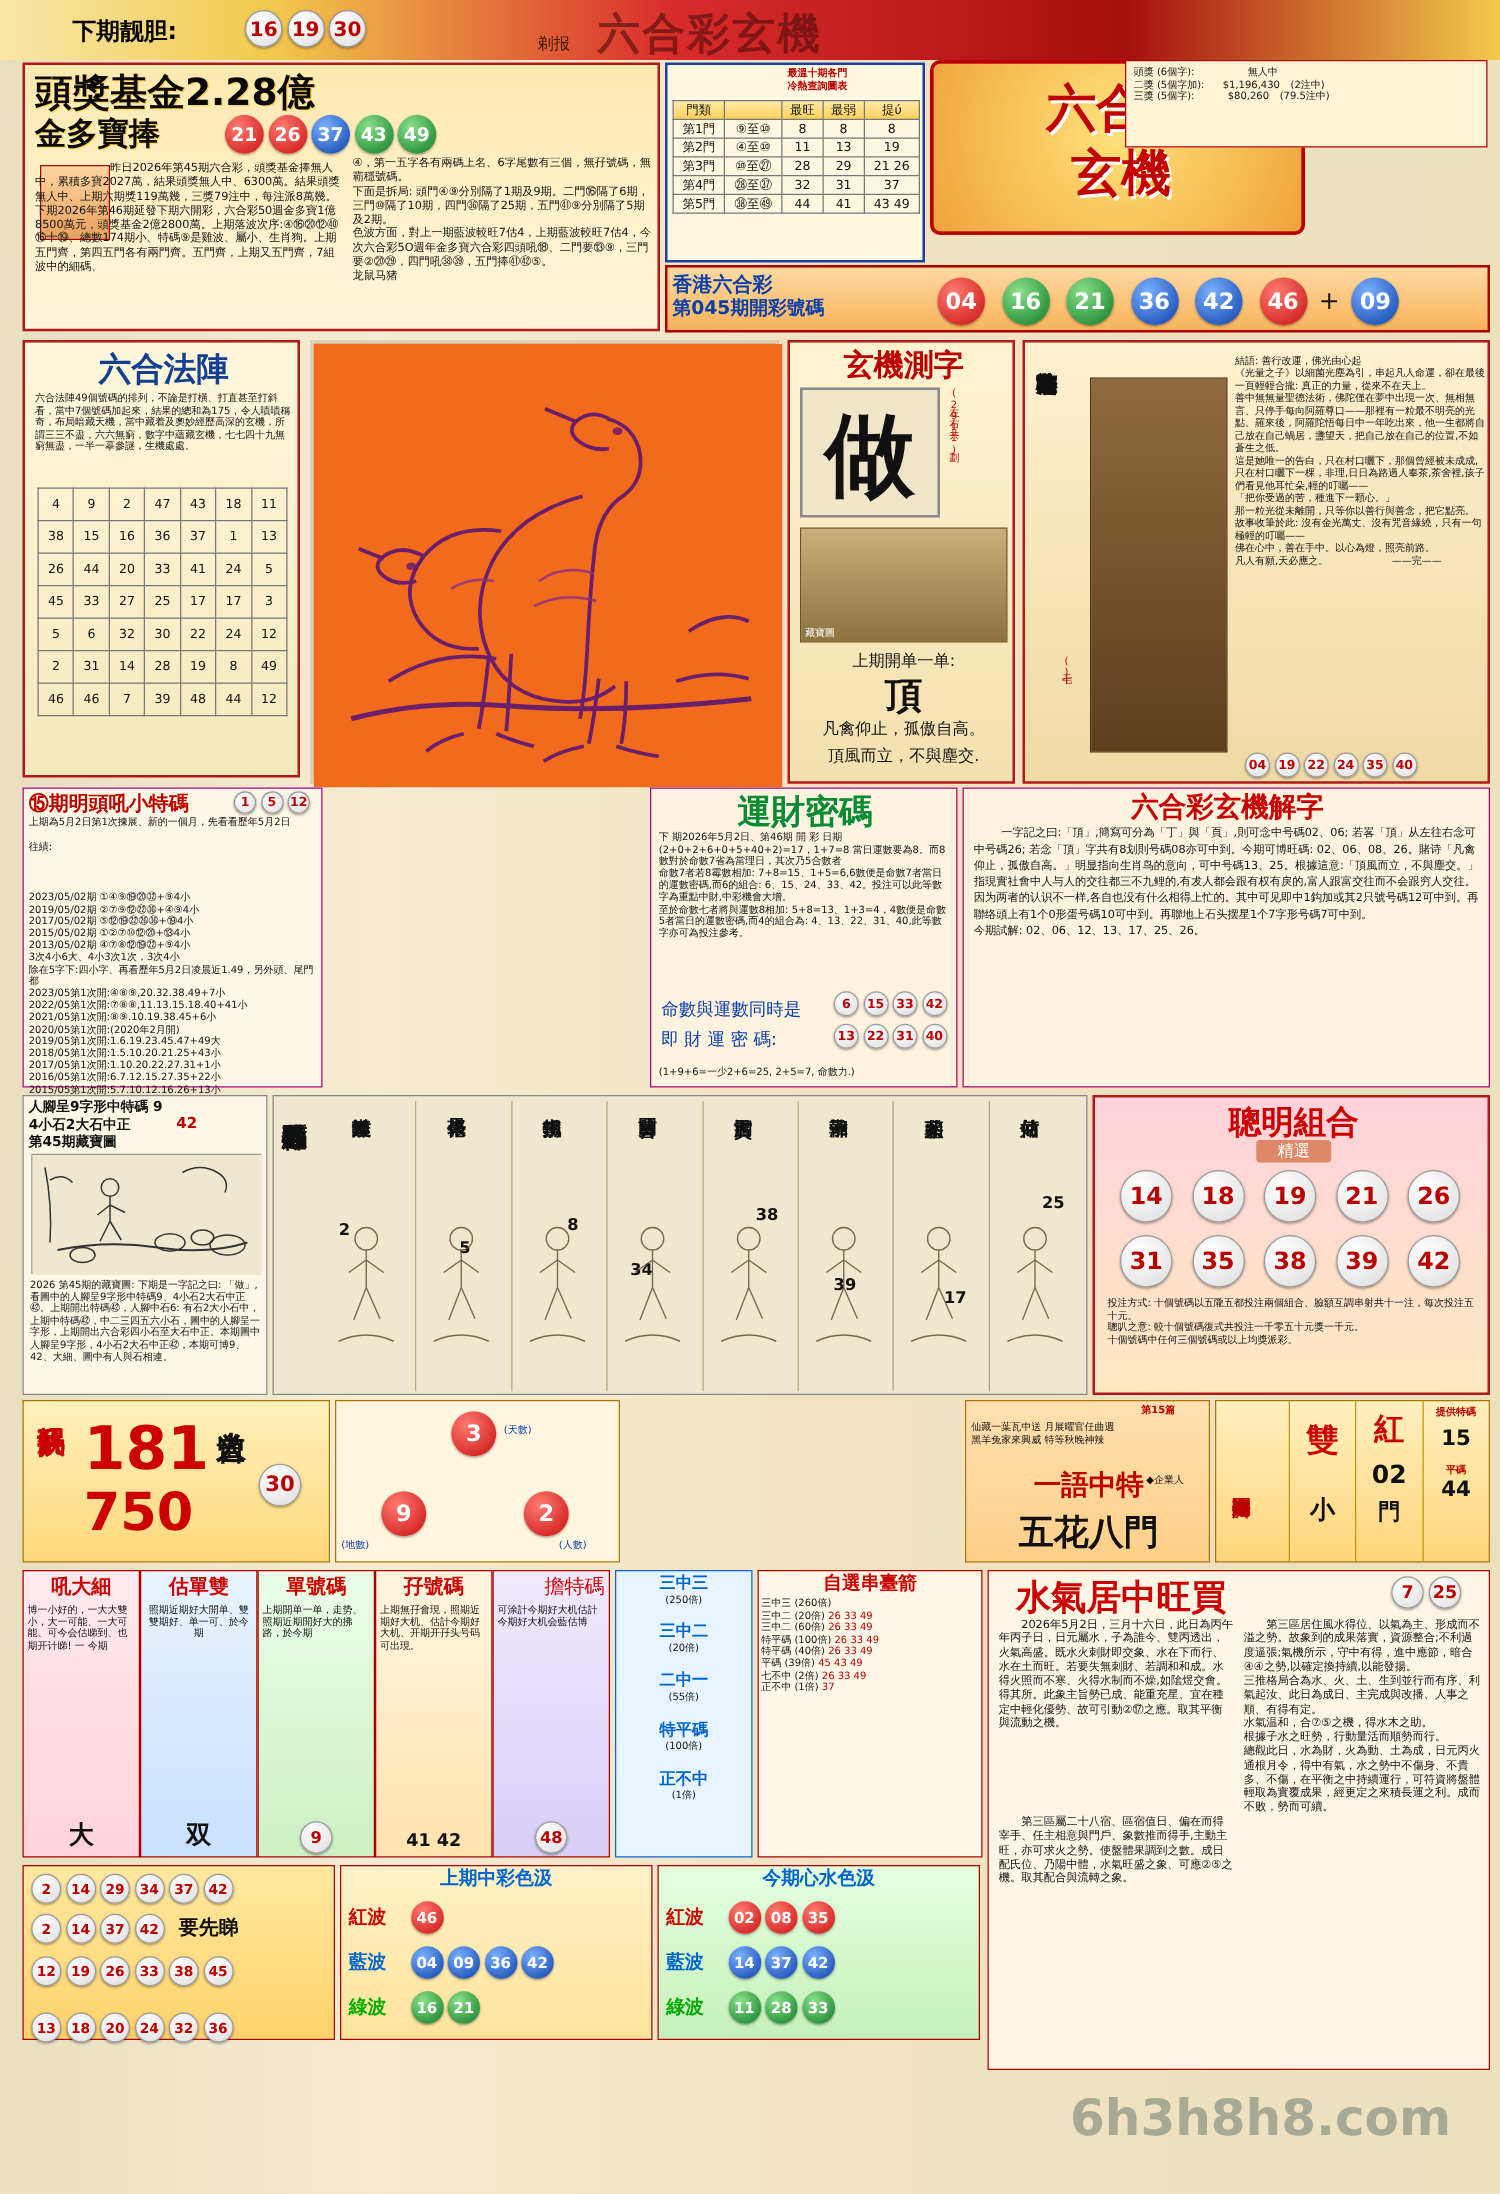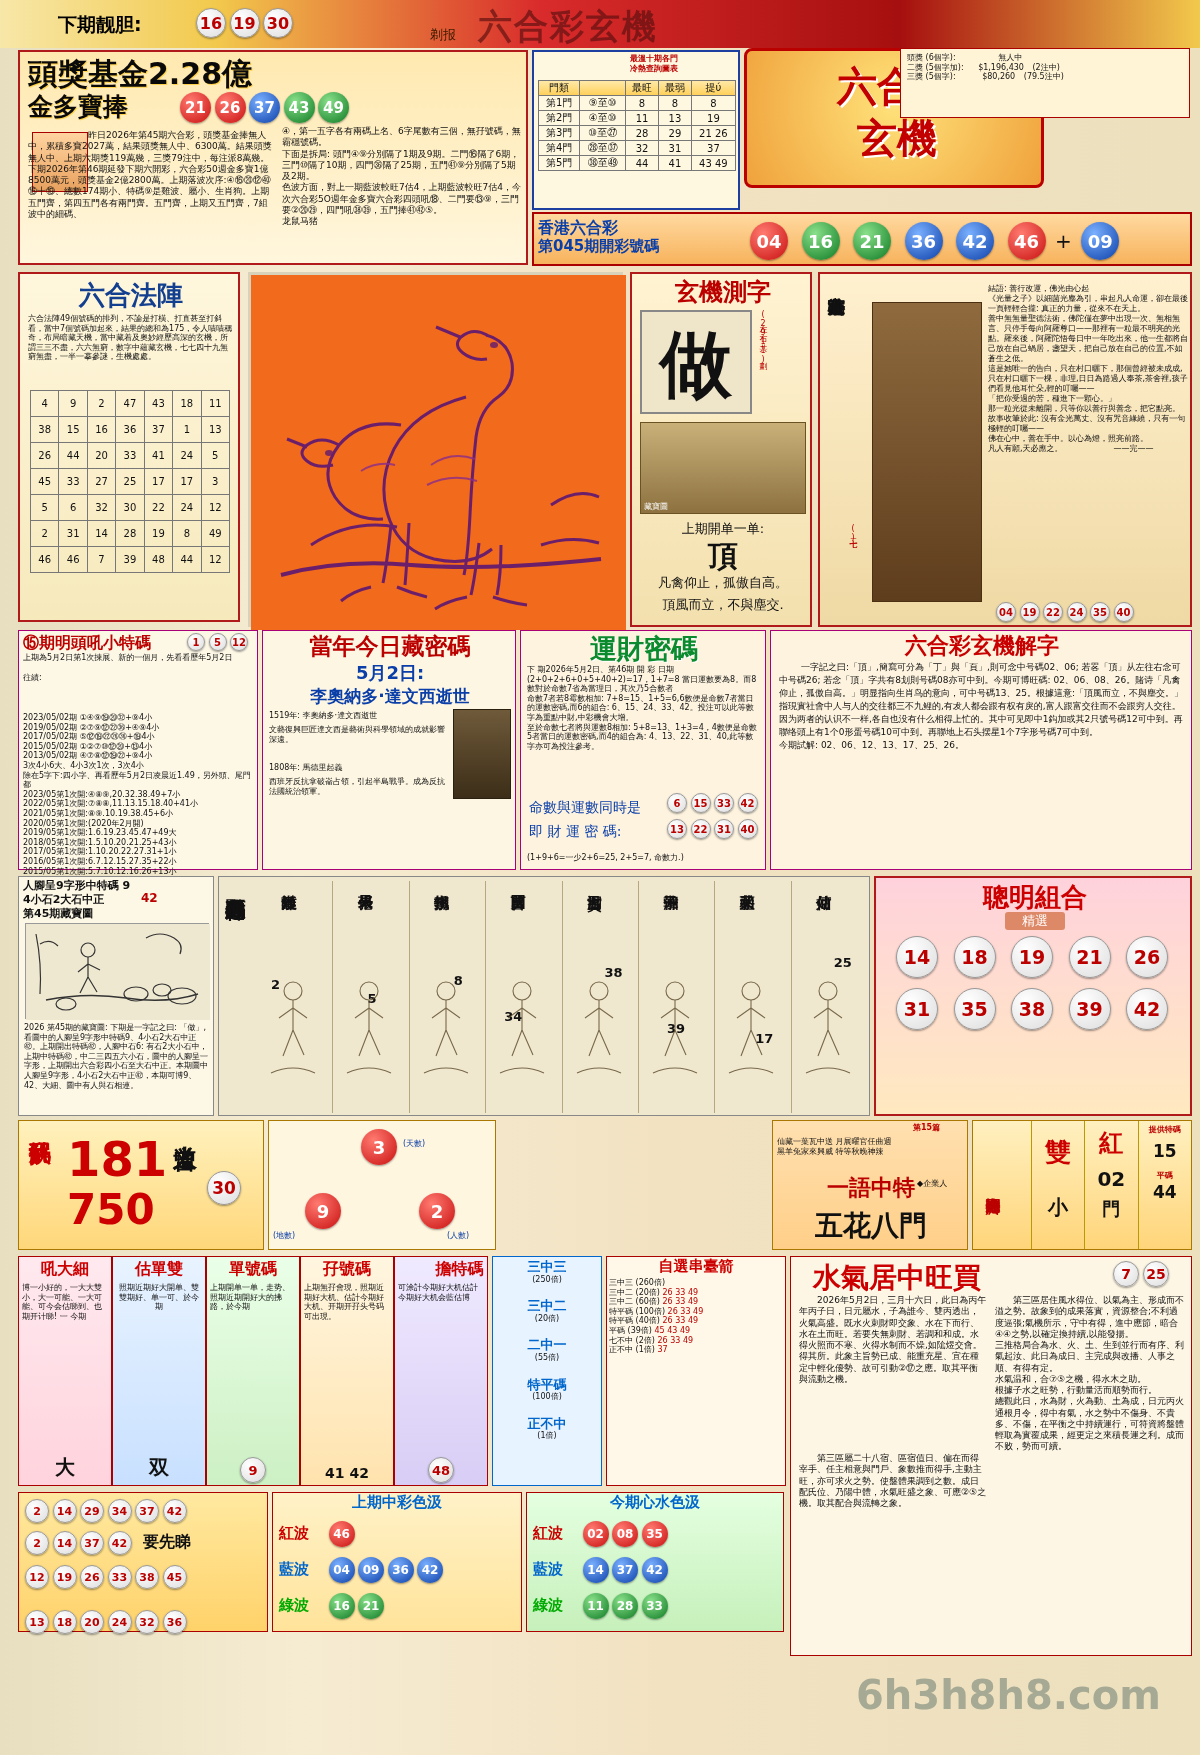--- a/index.html
+++ b/index.html
@@ -336,30 +336,20 @@
       <div>2018/05第1次開:1.5.10.20.21.25+43小</div>
       <div>2017/05第1次開:1.10.20.22.27.31+1小</div>
       <div>2016/05第1次開:6.7.12.15.27.35+22小</div>
       <div>2015/05第1次開:5.7.10.12.16.26+13小</div>
       <div>2014/05第1次開:1.4.16.28.29.37+1小</div>
       <div>2013/05第1次開:1.9.21.25.28.38+4小</div>
 
     </div>
   </div>
 
-  <div class="abs" style="left:262px;top:630px;width:254px;height:240px;background:#fdf6e2;border:1px solid #a07;">
-    <div class="abs ctr" style="left:0;top:0;width:254px;font-size:23px;font-weight:bold;color:#b00;">當年今日藏密碼</div>
-    <div class="abs ctr" style="left:0;top:30px;width:254px;font-size:18px;font-weight:bold;color:#0a3ea8;">5月2日:</div>
-    <div class="abs ctr" style="left:0;top:54px;width:254px;font-size:17px;font-weight:bold;color:#0a3ea8;">李奧納多·達文西逝世</div>
-    <div class="abs tinytxt" style="left:6px;top:80px;width:180px;">1519年: 李奧納多·達文西逝世</div>
-    <div class="abs tinytxt" style="left:6px;top:94px;width:180px;">文藝復興巨匠達文西是藝術與科學領域的成就影響深遠。</div>
-    <div class="abs tinytxt" style="left:6px;top:132px;width:180px;">1808年: 馬德里起義</div>
-    <div class="abs tinytxt" style="left:6px;top:146px;width:180px;">西班牙反抗拿破崙占領，引起半島戰爭。成為反抗法國統治領軍。</div>
-    <div class="abs" style="left:190px;top:78px;width:58px;height:90px;background:linear-gradient(180deg,#6f5a3a,#3c2e18);border:1px solid #2a200f;"></div>
-  </div>
 
   <div class="abs" style="left:520px;top:630px;width:246px;height:240px;background:#fdf3df;border:1px solid #a07;">
     <div class="abs ctr" style="left:0;top:0;width:246px;font-size:27px;font-weight:bold;color:#0b8b2e;text-shadow:1px 1px 0 #fff;">運財密碼</div>
     <div class="abs tinytxt" style="left:6px;top:34px;width:234px;height:128px;white-space:pre-wrap;overflow:hidden;">下 期2026年5月2日、第46期 開 彩 日期
 (2+0+2+6+0+5+40+2)=17，1+7=8 當日運數要為8。而8數對於命數7省為當理日，其次乃5合數者
 命數7者若8霉數相加: 7+8=15、1+5=6,6數便是命數7者當日的運數密碼,而6的組合: 6、15、24、33、42。投注可以此等數字為重點中財,中彩機會大增。
 至於命數七者將與運數8相加: 5+8=13、1+3=4，4數便是命數5者當日的運數密碼,而4的組合為: 4、13、22、31、40,此等數字亦可為投注參考。</div>
     <div class="abs" style="left:8px;top:168px;font-size:14px;color:#0a3ea8;">命數與運數同時是</div>
     <div class="abs" style="left:8px;top:192px;font-size:14px;color:#0a3ea8;">即 財 運 密 碼:</div>
     <div class="abs" style="left:146px;top:162px;">
@@ -513,20 +503,23 @@
       <span class="ball white" style="width:42px;height:42px;font-size:19px;margin-right:12px;">21</span>
       <span class="ball white" style="width:42px;height:42px;font-size:19px;">26</span>
     </div>
     <div class="abs" style="left:20px;top:110px;">
       <span class="ball white" style="width:42px;height:42px;font-size:19px;margin-right:12px;">31</span>
       <span class="ball white" style="width:42px;height:42px;font-size:19px;margin-right:12px;">35</span>
       <span class="ball white" style="width:42px;height:42px;font-size:19px;margin-right:12px;">38</span>
       <span class="ball white" style="width:42px;height:42px;font-size:19px;margin-right:12px;">39</span>
       <span class="ball white" style="width:42px;height:42px;font-size:19px;">42</span>
     </div>
+    <div class="abs tinytxt" style="left:10px;top:160px;width:300px;white-space:pre-wrap;">投注方式: 十個號碼以五隴五都投注兩個組合、臉額互調串射共十一注，每次投注五十元。
+聰叭之意: 較十個號碼復式共投注一千零五十元獎一千元。
+十個號碼中任何三個號碼或以上均獎派彩。</div>
   </div>
 
   <div class="abs" style="left:18px;top:1120px;width:246px;height:130px;background:linear-gradient(180deg,#fff1bd,#ffd77a);border:1px solid #a70;">
     <div class="abs vert" style="left:6px;top:4px;height:122px;font-size:22px;font-weight:bold;color:#c00;">扶乱解码</div>
     <div class="abs" style="left:48px;top:10px;font-size:48px;font-weight:bold;color:#c00;">181</div>
     <div class="abs" style="left:48px;top:64px;font-size:42px;font-weight:bold;color:#c00;">750</div>
     <div class="abs vert" style="left:150px;top:6px;height:120px;font-size:24px;font-weight:bold;color:#111;">曾道人</div>
     <div class="abs ball white" style="left:188px;top:50px;width:34px;height:34px;font-size:17px;">30</div>
   </div>
 
@@ -587,21 +580,21 @@
       <div class="ctr" style="position:absolute;bottom:2px;left:0;width:100%;">
         <span class="ball white" style="width:26px;height:26px;font-size:13px;">9</span>
       </div>
     </div>
     <div style="flex:1;border:1px solid #a00;background:linear-gradient(180deg,#fff6e0,#ffe3ae);position:relative;">
       <div class="ctr" style="font-size:16px;font-weight:bold;color:#c00;margin-top:2px;">孖號碼</div>
       <div class="tinytxt" style="padding:3px;height:160px;overflow:hidden;">上期無孖會現，照期近期好大机、估計今期好大机、开期开孖头号码可出現。</div>
       <div class="ctr" style="position:absolute;bottom:4px;left:0;width:100%;font-size:14px;font-weight:bold;">41 42</div>
     </div>
     <div style="flex:1;border:1px solid #a00;background:linear-gradient(180deg,#f0eaff,#d8cdf5);position:relative;">
-      <div class="ctr" style="font-size:16px;font-weight:bold;color:#c00;margin-top:2px;margin-left:37px;">擔特碼</div>
+      <div class="ctr" style="font-size:16px;font-weight:normal;color:#c00;margin-top:2px;margin-left:37px;">擔特碼</div>
       <div class="tinytxt" style="padding:3px;height:160px;overflow:hidden;">可涂計今期好大机估計今期好大机会藍估博</div>
       <div class="ctr" style="position:absolute;bottom:2px;left:0;width:100%;">
         <span class="ball white" style="width:26px;height:26px;font-size:13px;">48</span>
       </div>
     </div>
   </div>
 
   <div class="abs" style="left:492px;top:1256px;width:110px;height:230px;background:#e7f3ff;border:1px solid #06c;">
     <div class="tinytxt" style="padding:2px;">
       <div class="ctr" style="font-size:13px;font-weight:bold;color:#06c;">

